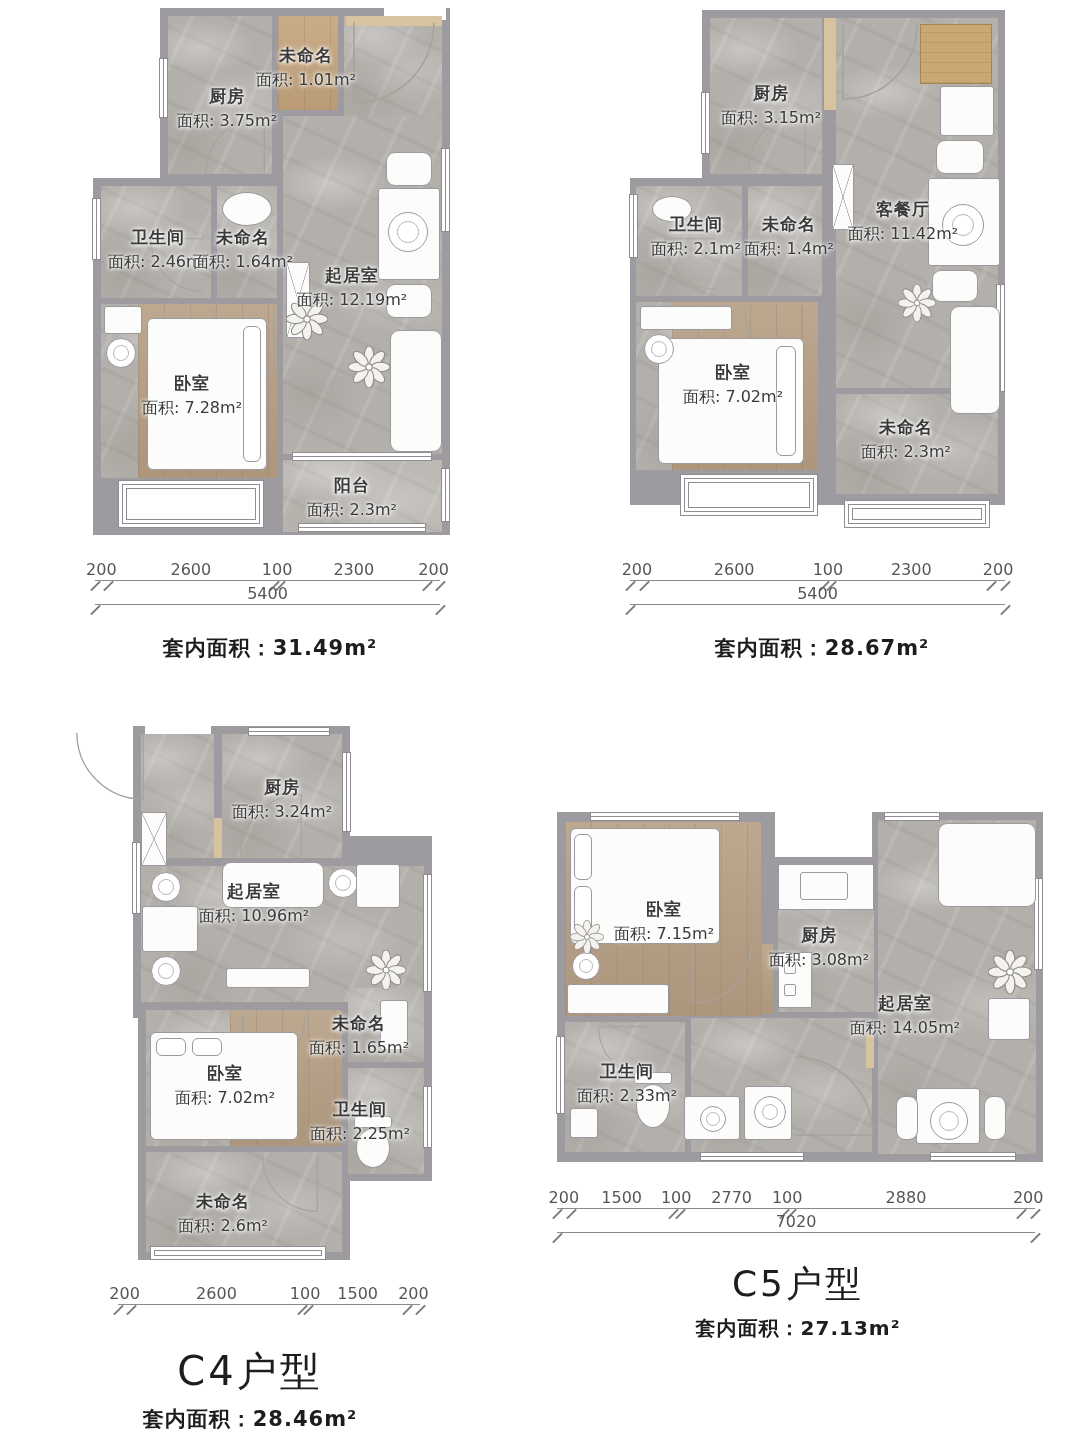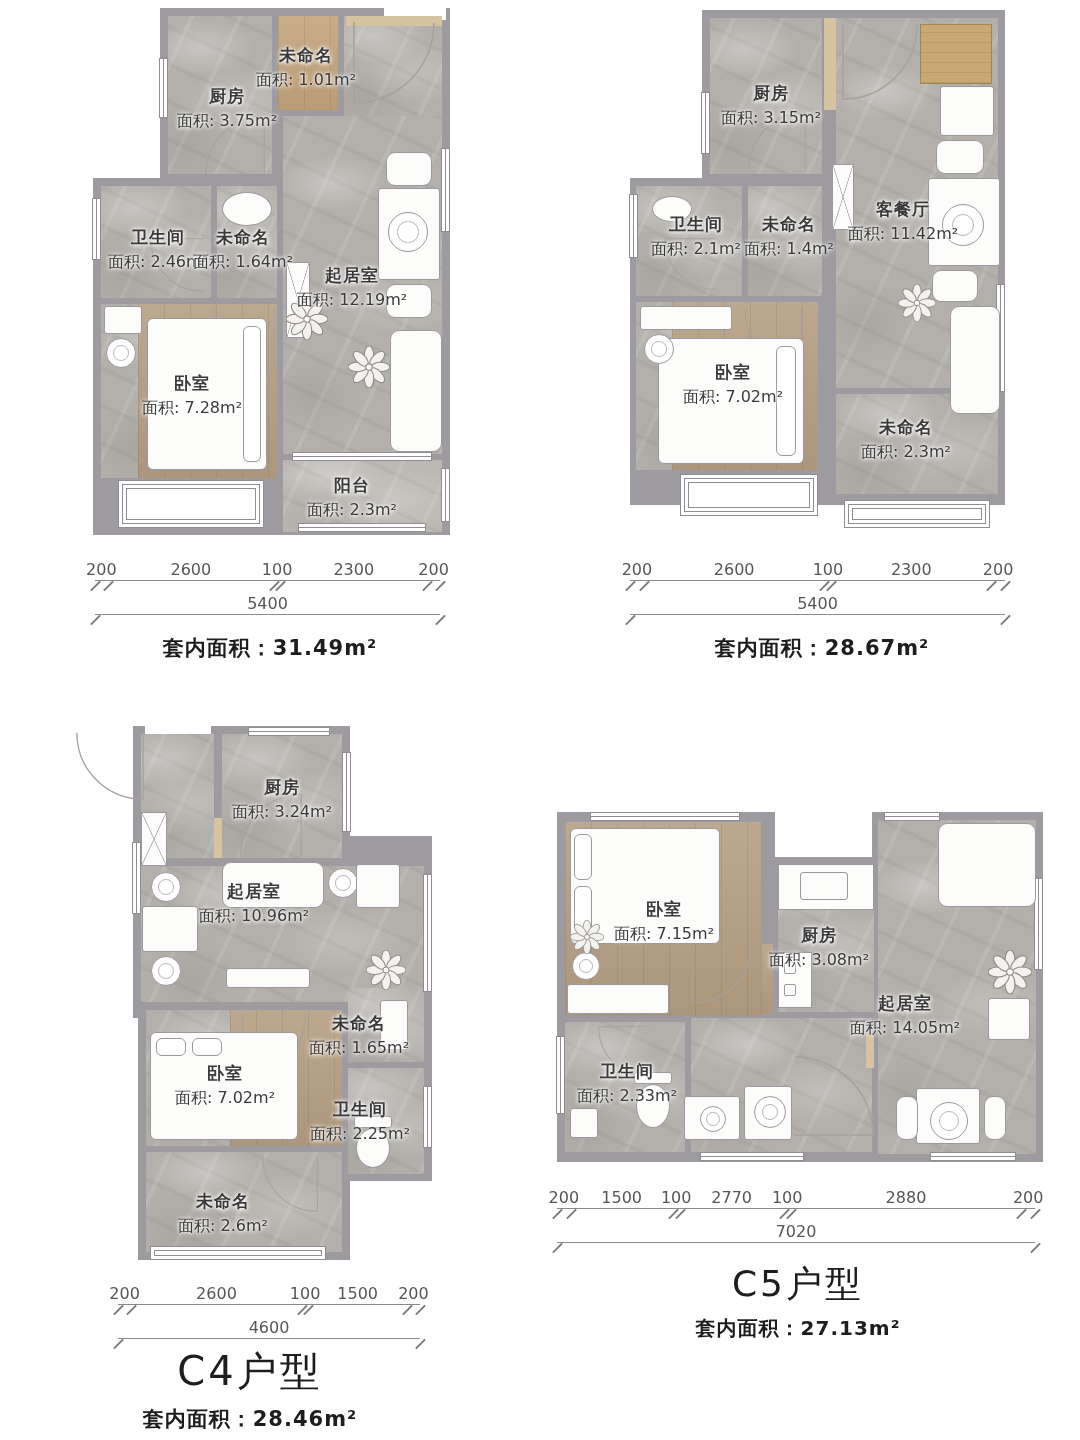--- a/index.html
+++ b/index.html
@@ -41,21 +41,21 @@
   .rlabel{position:absolute;transform:translateX(-50%);text-align:center;z-index:9;white-space:nowrap;
      color:#3a3a3a;text-shadow:0 0 3px rgba(255,255,255,.95),0 0 6px rgba(255,255,255,.8),0 1px 4px rgba(255,255,255,.9);}
   .rname{font-size:17px;font-weight:600;letter-spacing:1px;}
   .rarea{font-size:16px;font-weight:500;margin-top:3px;}
   .dims{position:absolute;z-index:9;}
   .dimrow{display:flex;height:22px;border-bottom:1px solid #8a8a8a;position:relative;}
   .dimrow::before{content:"";position:absolute;left:-6px;bottom:-7px;width:13px;height:2px;background:#7a7a7a;transform:rotate(-45deg);}
   .seg{position:relative;height:100%;}
   .seg::after{content:"";position:absolute;right:-7px;bottom:-7px;width:13px;height:2px;background:#7a7a7a;transform:rotate(-45deg);}
   .num{position:absolute;bottom:1px;left:50%;transform:translateX(-50%);font-size:16px;color:#565656;white-space:nowrap;}
-  .dimtotal{height:22px;border-bottom:1px solid #8a8a8a;position:relative;margin-top:11px;text-align:center;}
+  .dimtotal{height:22px;border-bottom:1px solid #8a8a8a;position:relative;margin-top:1px;text-align:center;}
   .dimtotal::before{content:"";position:absolute;left:-6px;bottom:-7px;width:13px;height:2px;background:#7a7a7a;transform:rotate(-45deg);}
   .dimtotal::after{content:"";position:absolute;right:-7px;bottom:-7px;width:13px;height:2px;background:#7a7a7a;transform:rotate(-45deg);}
   .title-block{position:absolute;transform:translateX(-50%);text-align:center;z-index:9;color:#1d1d1d;}
   .ptitle{font-size:40px;font-weight:500;letter-spacing:3px;}
   .ptitle.small{font-size:36px;}
   .parea{font-size:21px;font-weight:700;margin-top:6px;letter-spacing:1px;}
 </style>
 </head>
 <body>
 
@@ -413,23 +413,20 @@
       <div class="seg" style="flex:100 0 0">
             <span class="num">100</span>
           </div>
       <div class="seg" style="flex:1500 0 0">
             <span class="num">1500</span>
           </div>
       <div class="seg" style="flex:200 0 0">
             <span class="num">200</span>
           </div>
     </div>
-    <div class="dimtotal">
-          <span class="num">4600</span>
-        </div>
   </div>
   <div class="title-block" style="left:250px;top:1344px">
     <div class="ptitle">C4户型</div>
     <div class="parea">套内面积：28.46m²</div>
   </div>
 </div>
 
 <div>
   <div class="wall" style="left:557px;top:812px;width:218px;height:350px"></div>
   <div class="wall" style="left:770px;top:857px;width:112px;height:305px"></div>

